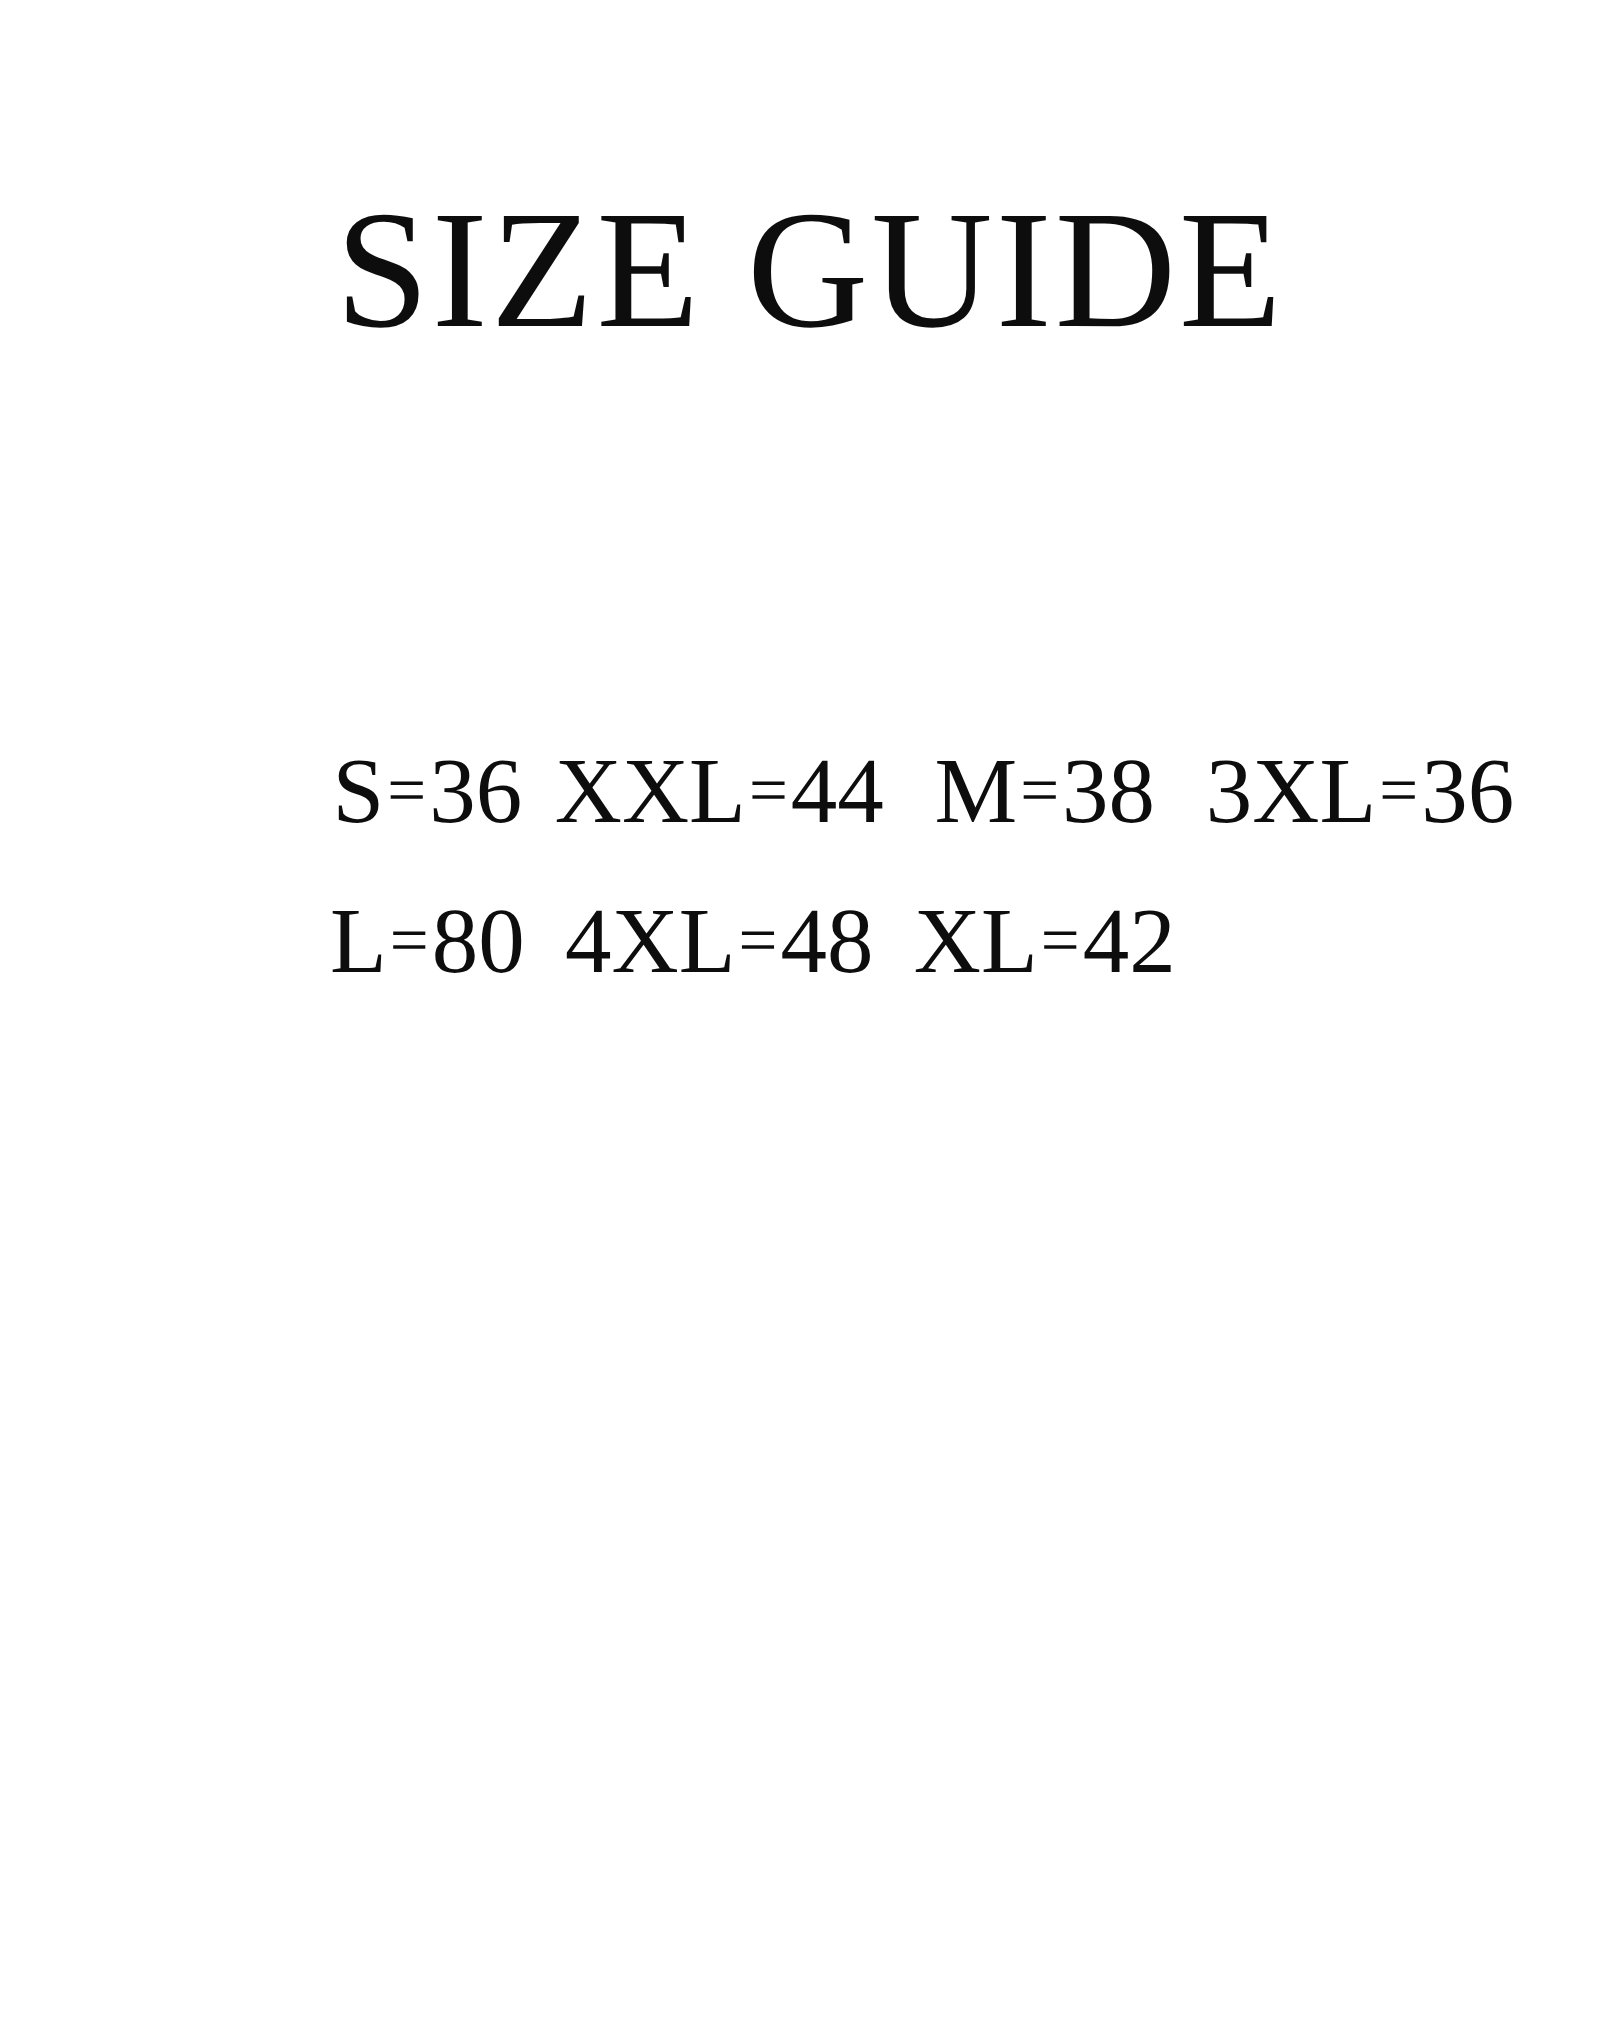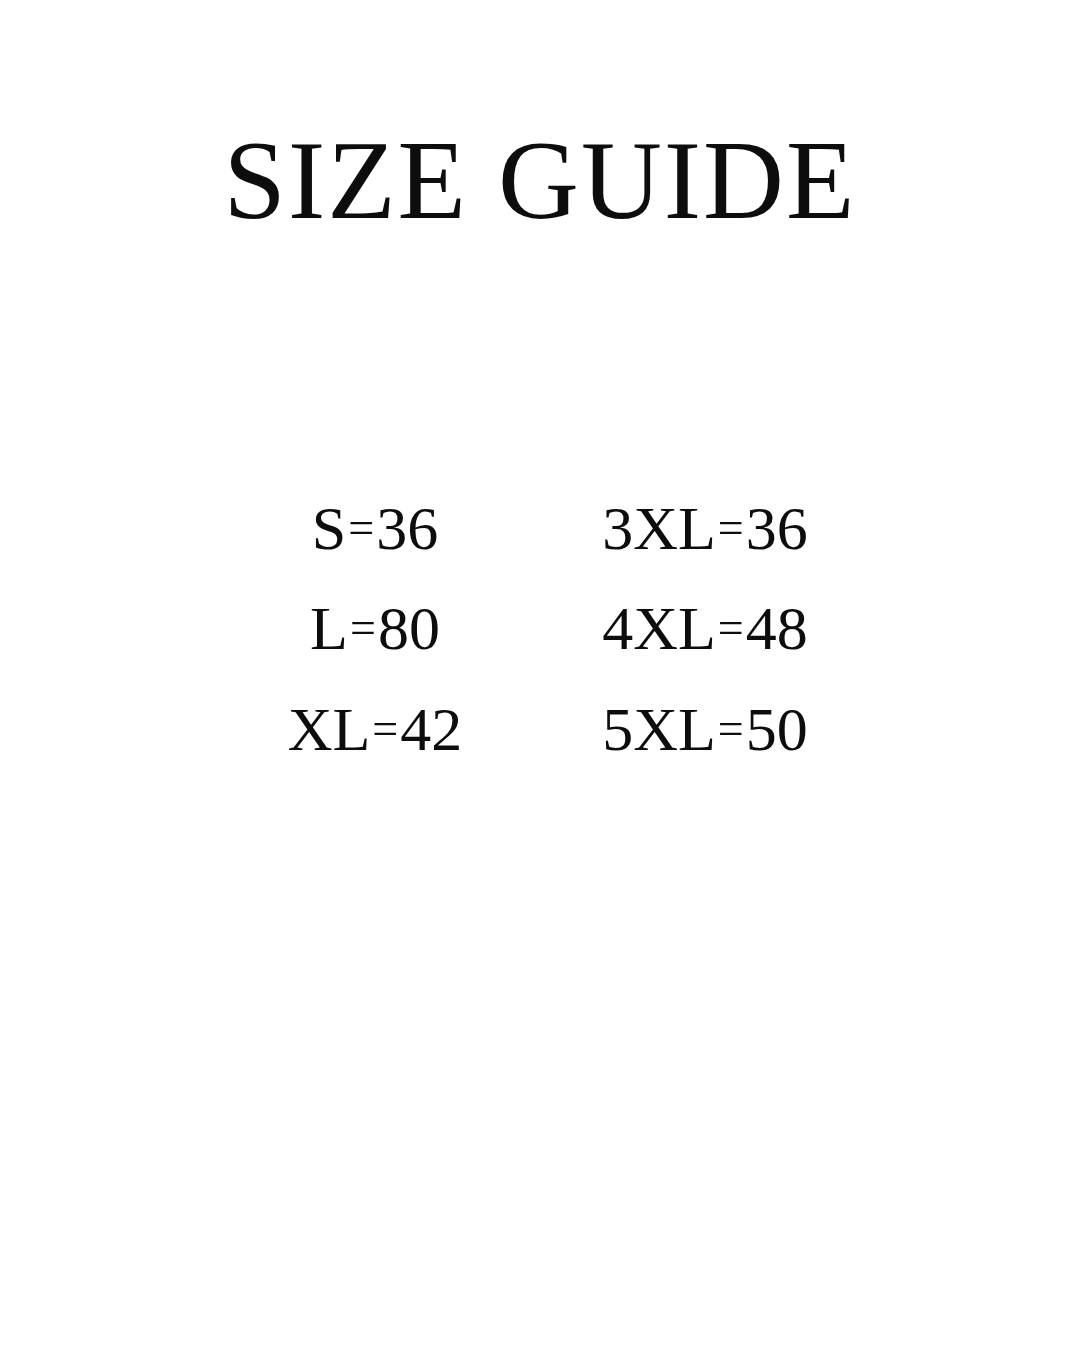--- a/index.html
+++ b/index.html
@@ -46,21 +46,21 @@
   }
   .intro-line {
     display: block;
   }
 
   .size-table {
     margin: 0 auto;
     padding-top: 124px;
     width: 640px;
     display: grid;
-    grid-template-columns: 1fr 1fr;
+    grid-template-columns: 1fr 1fr 1fr 1fr;
     column-gap: 20px;
     row-gap: 0;
   }
 
   .size-cell {
     font-family: "Liberation Serif", serif;
     font-size: 62px;
     line-height: 1.62;
     text-align: center;
     color: #0d0d0d;
@@ -82,37 +82,40 @@
 
   <p class="intro">
   </p>
 
   <div class="size-table">
 
     <div class="size-cell">
       <span>S</span><span class="eq">=</span><span>36</span>
     </div>
 
+    <div class="size-cell">
+      <span>XXL</span><span class="eq">=</span><span>44</span>
+    </div>
 
+    <div class="size-cell">
+      <span>M</span><span class="eq">=</span><span>38</span>
+    </div>
 
     <div class="size-cell">
       <span>3XL</span><span class="eq">=</span><span>36</span>
     </div>
 
     <div class="size-cell">
       <span>L</span><span class="eq">=</span><span>80</span>
     </div>
 
     <div class="size-cell">
       <span>4XL</span><span class="eq">=</span><span>48</span>
     </div>
 
     <div class="size-cell">
       <span>XL</span><span class="eq">=</span><span>42</span>
     </div>
 
-    <div class="size-cell">
-      <span>5XL</span><span class="eq">=</span><span>50</span>
-    </div>
 
   </div>
 
 </div>
 
 </body></html>

